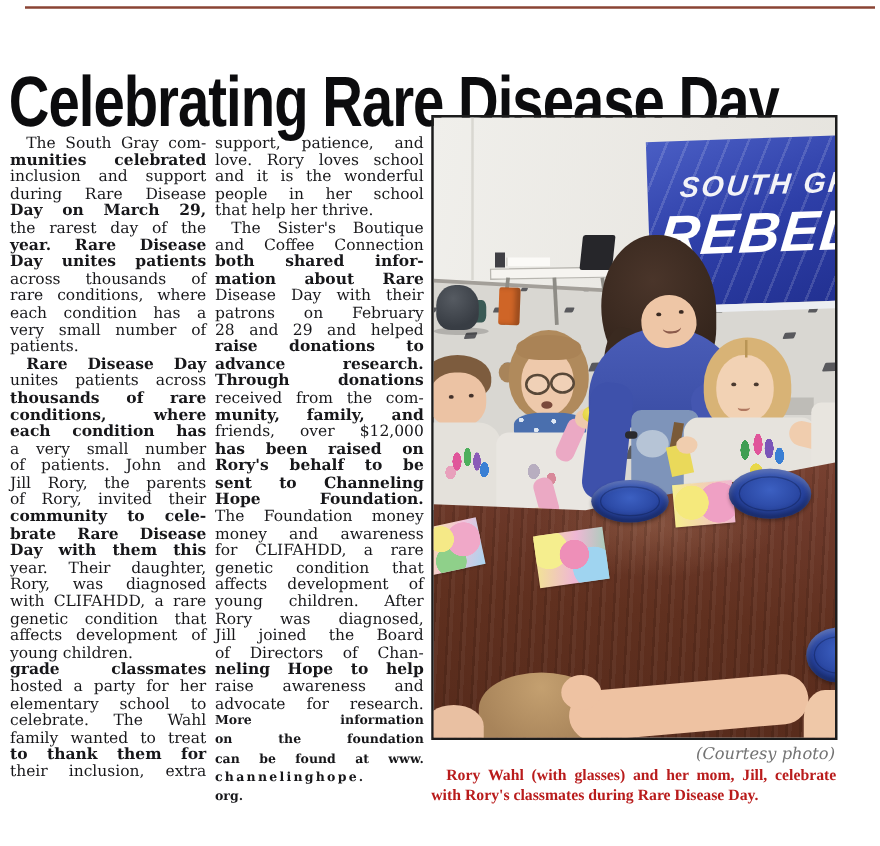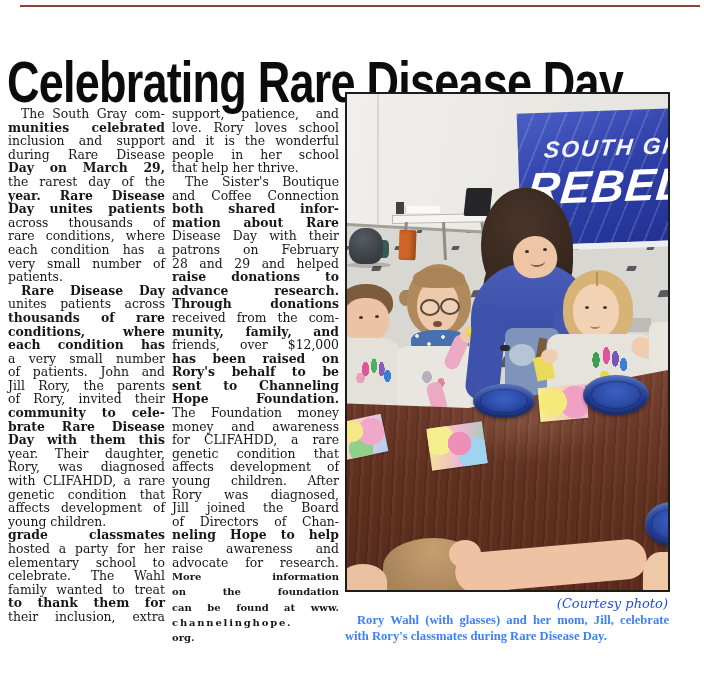--- a/index.html
+++ b/index.html
@@ -148,23 +148,23 @@
                   linear-gradient(90deg,#f6ee90,#f0b8d2);}
   
   .fg-head{left:36px;top:444px;width:100px;height:58px;border-radius:50% 50% 20% 20%;
        background:radial-gradient(circle at 50% 20%,#c4a070,#a8845a 75%);}
   .fg-arm{left:108px;top:452px;width:192px;height:40px;background:#eec2a2;border-radius:20px;transform:rotate(-5deg);}
   .fg-hand{left:102px;top:446px;width:32px;height:28px;background:#eec2a2;border-radius:50%;}
   .fg-left{left:-8px;top:470px;width:48px;height:34px;background:#e9c0a2;border-radius:50% 50% 0 0;}
   .fg-right{left:296px;top:458px;width:34px;height:46px;background:#efc8a8;border-radius:50% 0 0 0;}
   
   .credit{position:absolute;left:345px;top:596px;width:323px;text-align:right;
-       font-style:italic;font-size:13px;color:#1d4ed8;}
+       font-style:italic;font-size:13px;color:#737373;}
   .caption{position:absolute;left:345px;top:613px;width:324px;
-       font-family:"Liberation Serif",serif;font-weight:bold;font-size:12.6px;line-height:15.5px;color:#3b82f6;}
+       font-family:"Liberation Serif",serif;font-weight:bold;font-size:12.6px;line-height:15.5px;color:#b91c1c;}
   .cap1{text-align:justify;text-align-last:justify;text-indent:12px;}
 </style>
 </head>
 <body>
 
 <div class="page">
   <div class="toprule"></div>
   <h1 class="headline">Celebrating Rare Disease Day</h1>
 
   <div class="col" id="col1">

